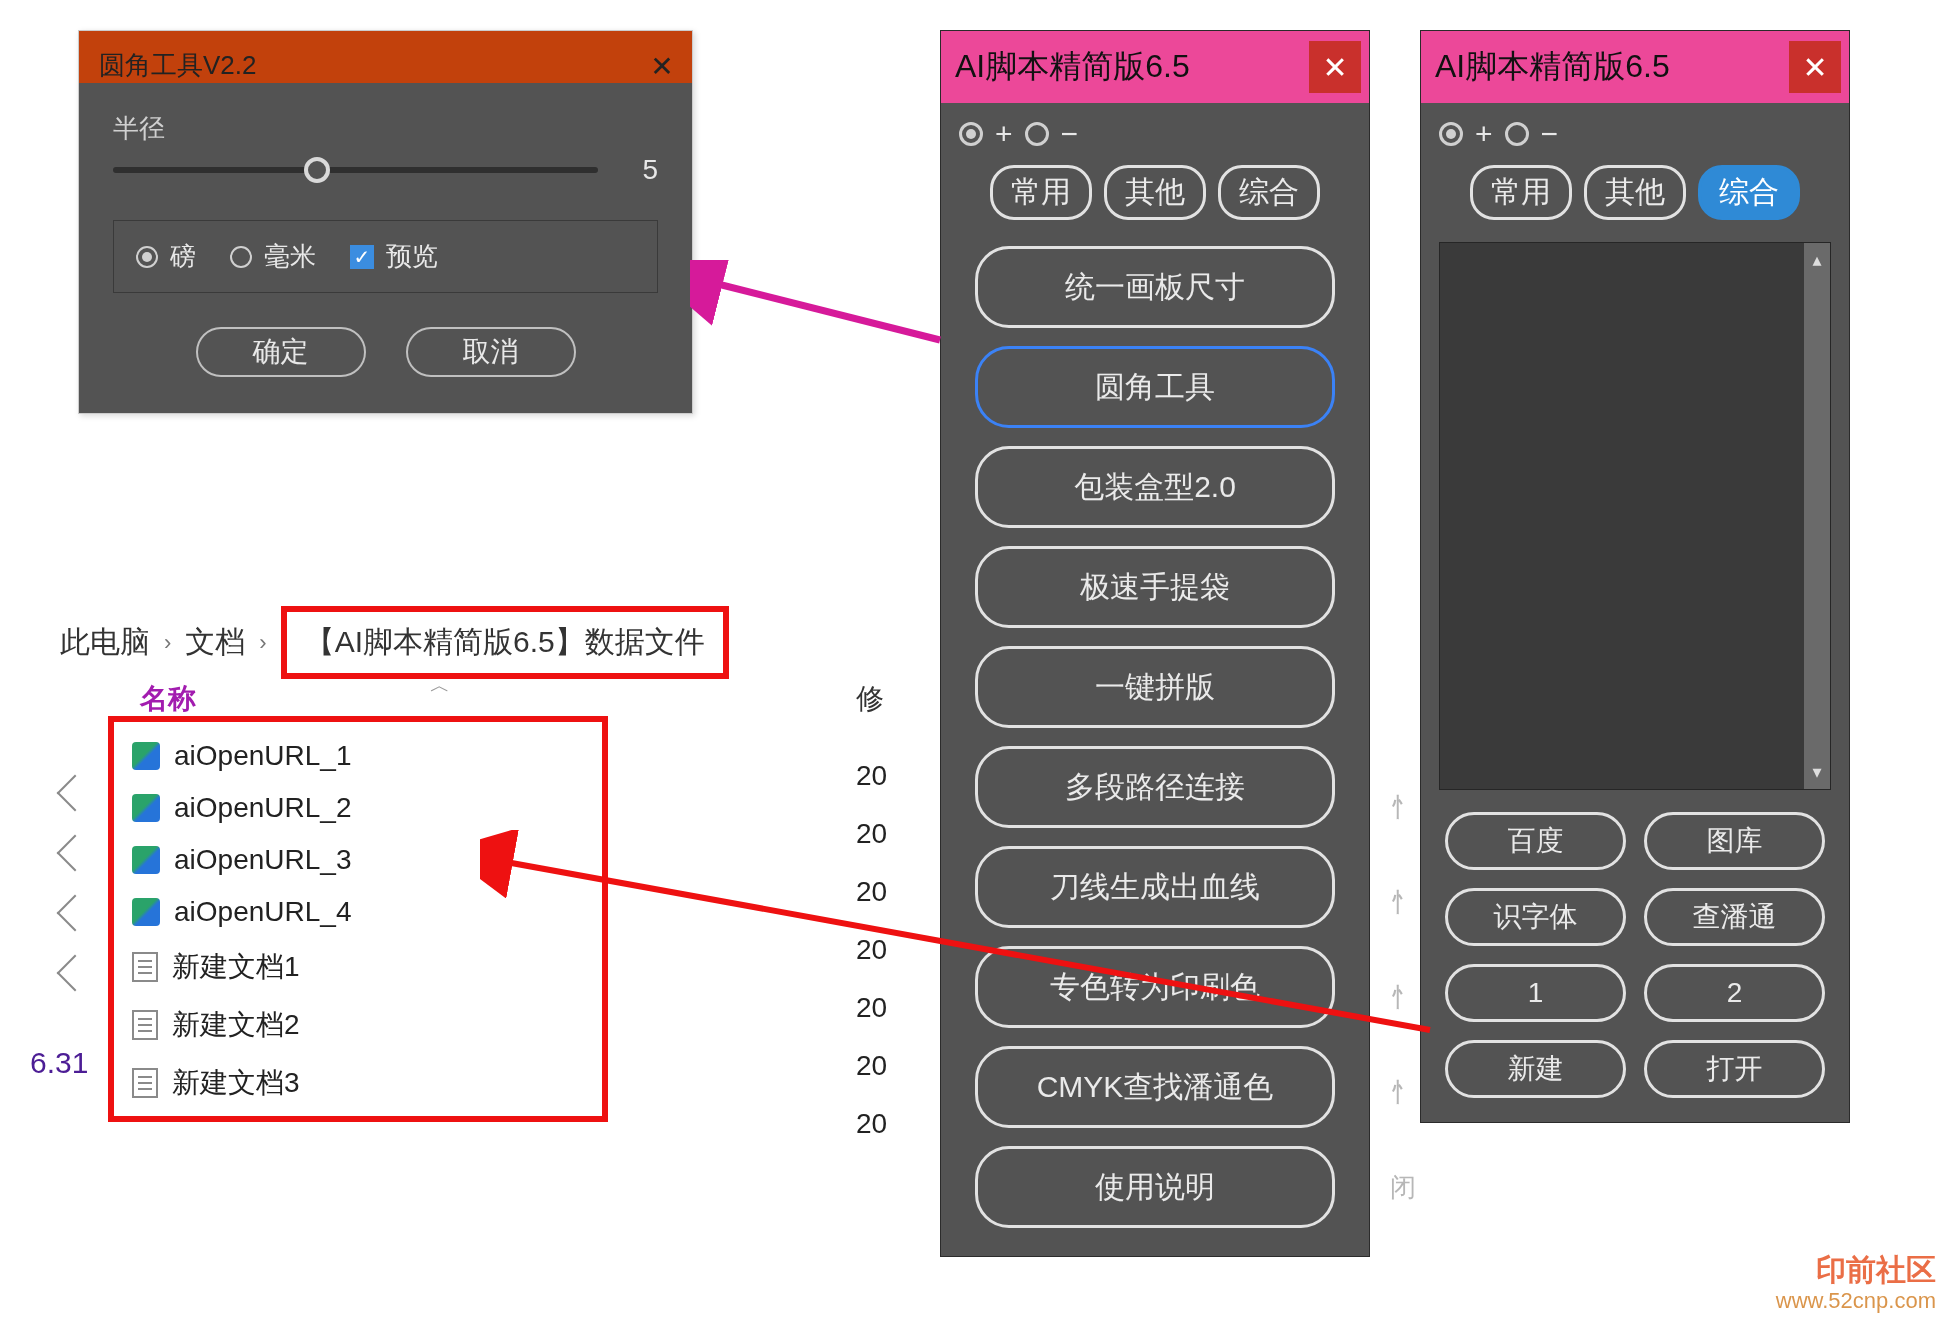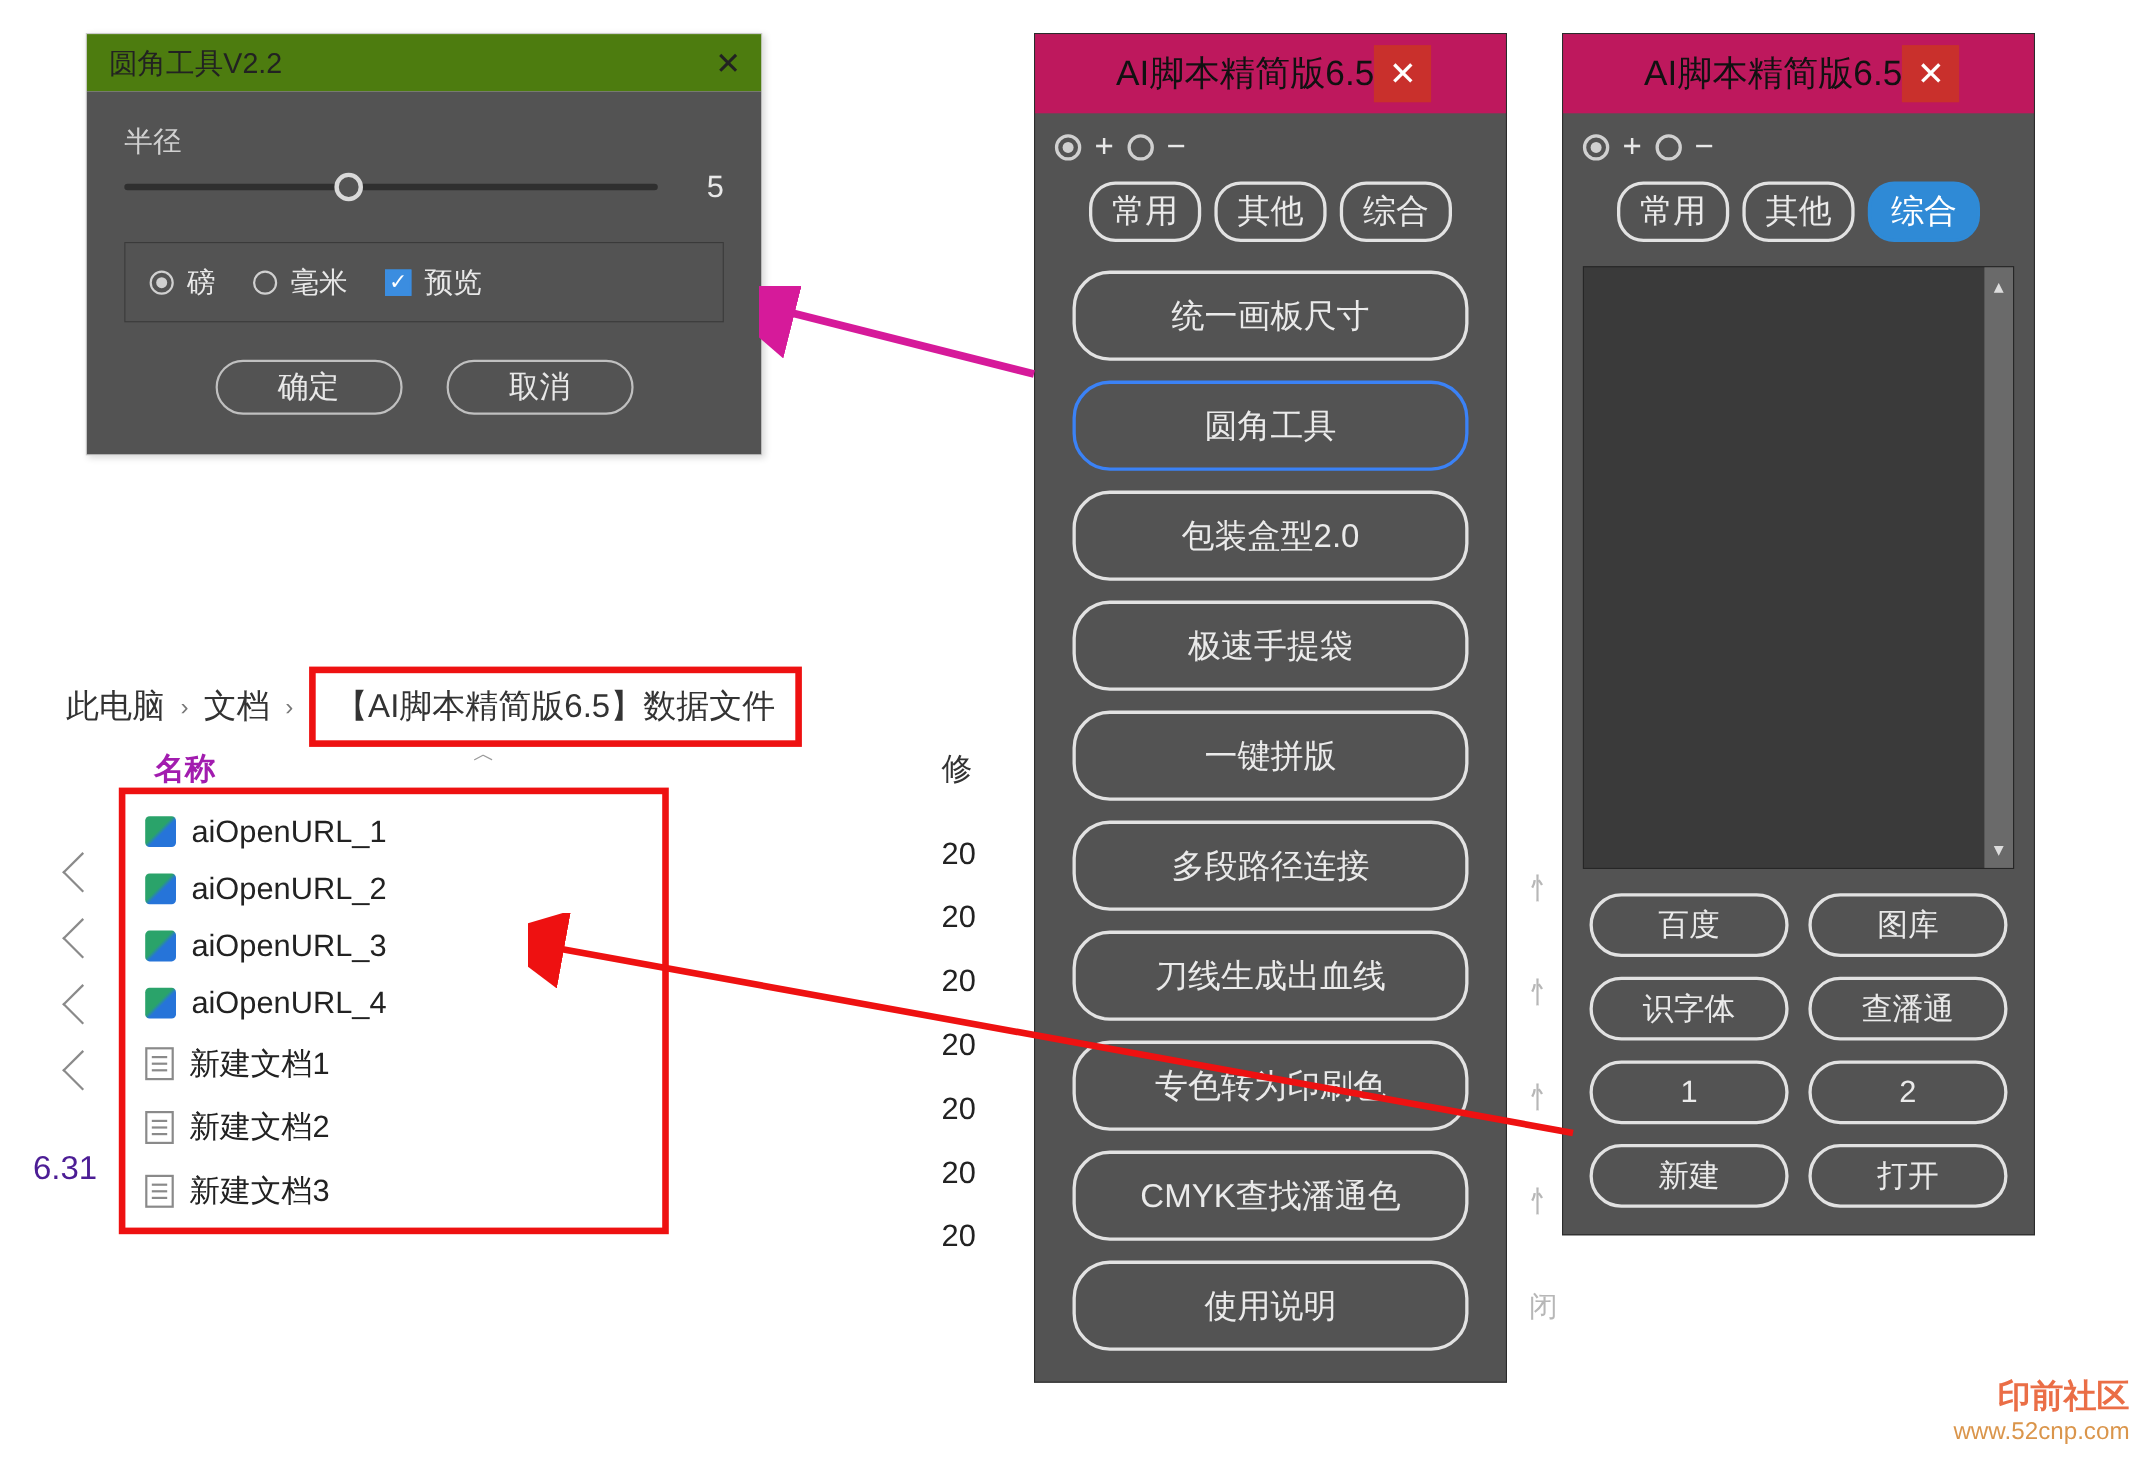--- a/index.html
+++ b/index.html
@@ -18,24 +18,24 @@
     left: 78px;
     top: 30px;
     width: 615px;
     background: #fff;
     border: 1px solid #ccc;
     box-shadow: 2px 2px 6px rgba(0,0,0,.15);
   }
   .dialog-titlebar {
     height: 52px;
     display: flex;
-    align-items: center;
+    align-items: flex-end;
     justify-content: space-between;
     padding: 0 12px 0 20px;
-    background: #4d7c0f;
+    background: #c2410c;
     font-size: 26px;
     color: #222;
   }
   .dialog-close { width:36px; text-align:center; font-size:28px; color:#222; }
   .dialog-body {
     background: #535353;
     padding: 28px 34px 36px;
   }
   .grp-label { color:#d0d0d0; font-size:26px; margin-bottom:8px; }
   .slider-row { display:flex; align-items:center; gap:20px; }
@@ -141,22 +141,22 @@
   
   .panel{
     position:absolute; top:30px; width:430px;
     background:#535353;
     border:1px solid #2b2b2b;
     padding-bottom:24px;
   }
   .panel-left{ left:940px; }
   .panel-right{ left:1420px; }
   .panel-titlebar{
-    height:72px;background:#be185d;
-    display:flex;align-items:center;justify-content:center;
+    height:72px;background:#ec4899;
+    display:flex;align-items:center;justify-content:space-between;
     padding:0 8px 0 14px;font-size:32px;color:#111;
   }
   .panel-x{
     width:52px;height:52px;background:#c9302c;
     color:#fff;display:flex;align-items:center;justify-content:center;
     font-size:30px;
   }
   .mode-row{
     display:flex;align-items:center;gap:12px;
     padding:14px 18px;color:#e8e8e8;font-size:30px;

